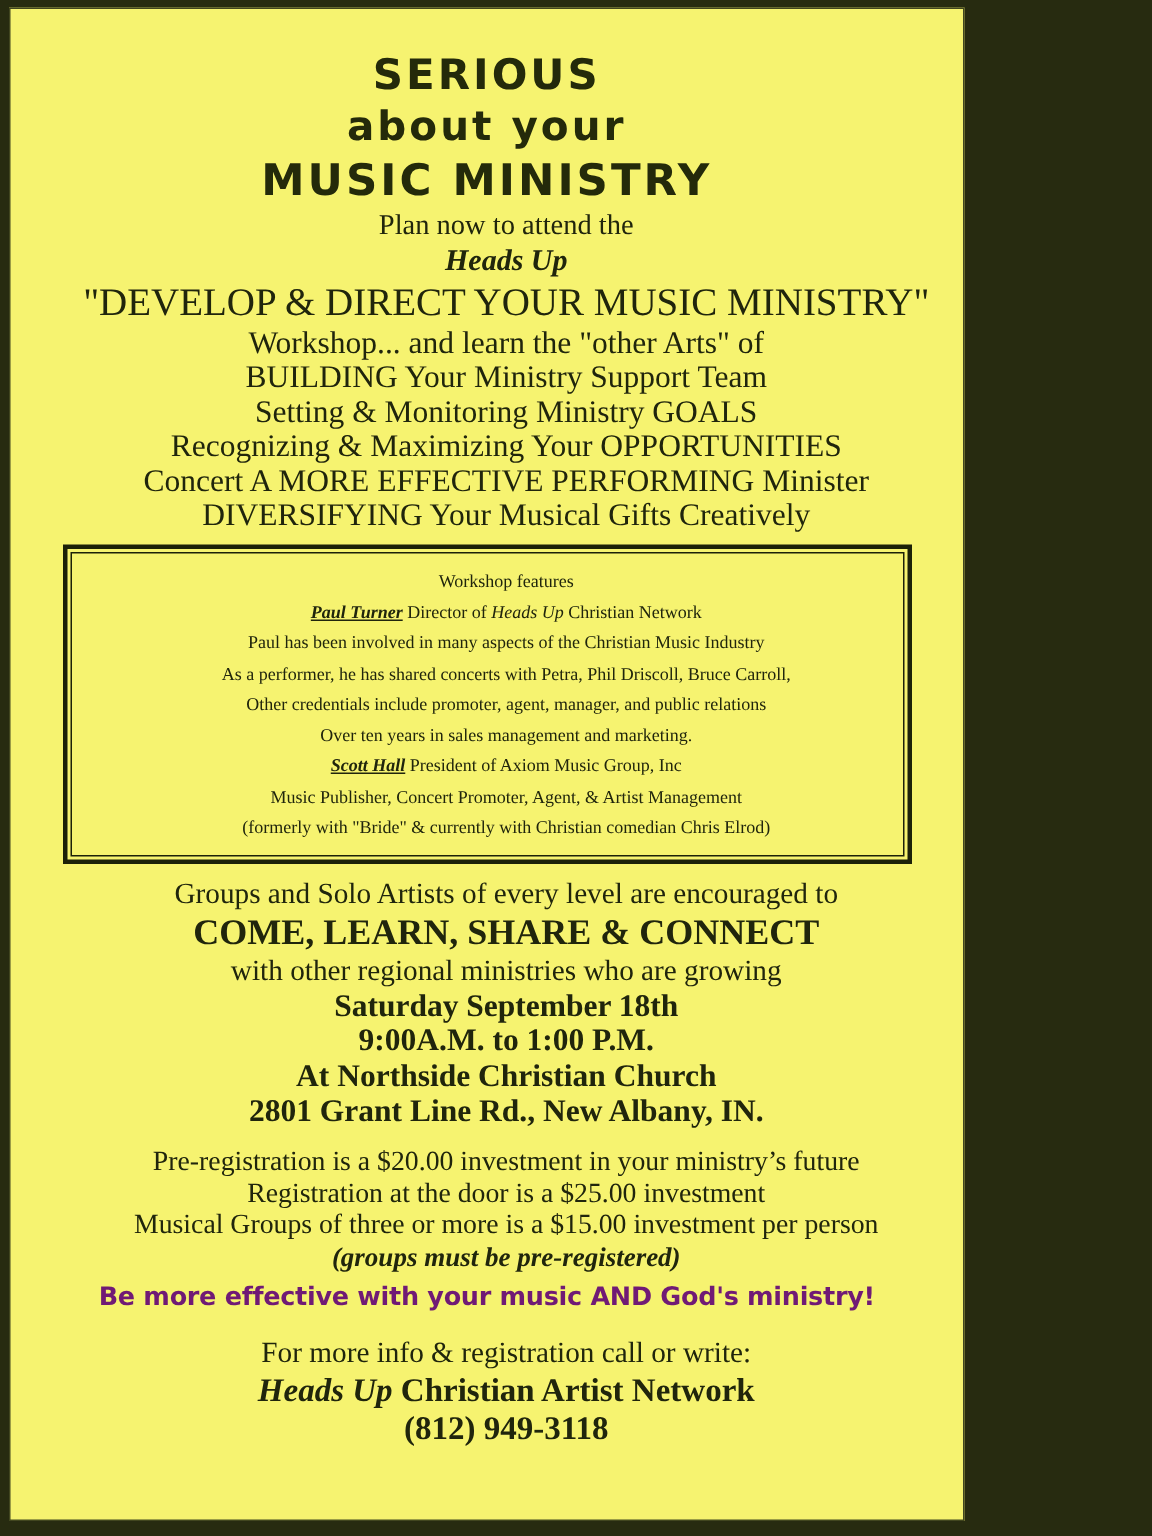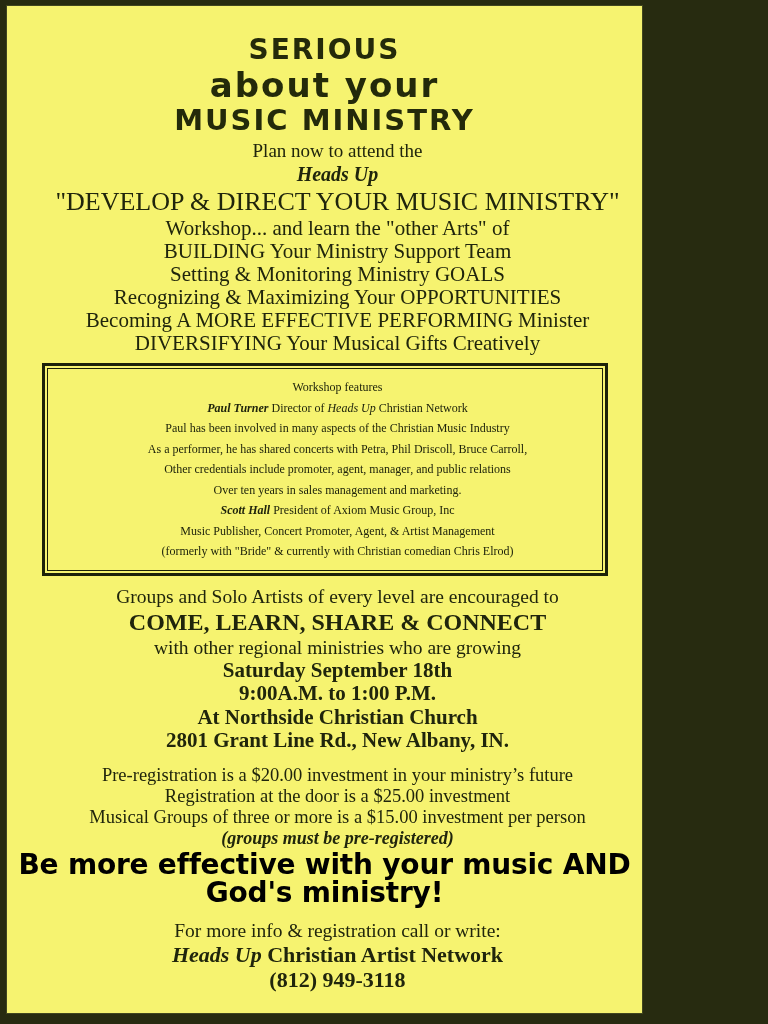--- a/index.html
+++ b/index.html
@@ -23,21 +23,21 @@
     color:#20250c;
     padding-top:26px;
   }
   
   .bubble{
     font-family:"DejaVu Sans",sans-serif;
     font-weight:800;
     color:#242a0a;
   }
   .h1{font-size:28px;line-height:36px;letter-spacing:2px;}
-  .h2{font-size:34px;line-height:34px;letter-spacing:2px;}
+  .h2{font-size:27px;line-height:34px;letter-spacing:2px;}
   .h3{font-size:29px;line-height:37px;letter-spacing:2px;}
 
   .serif{font-family:"Liberation Serif",serif;color:#20250c;padding-left:26px;}
   .pre{white-space:pre-wrap;}
   .plan{font-size:19px;line-height:23px;}
   .org{font-size:20px;line-height:25px;font-weight:bold;font-style:italic;}
   .develop{font-size:26px;line-height:30px;}
   .program-line{font-size:21px;line-height:23px;}
 
   .features-box{
@@ -46,38 +46,38 @@
     border:3px solid #1c2108;
     padding:2px;
     box-sizing:border-box;
     background:transparent;
   }
   .features-inner{
     border:1px solid #1c2108;
     padding:8px 4px 8px 4px;
   }
   .fline{font-size:12px;line-height:20.5px;}
-  .bi{font-weight:bold;font-style:italic;}
+  .bi{font-weight:bold;font-style:italic;text-decoration:underline;}
   .i{font-style:italic;}
 
   .invite{font-size:19.5px;line-height:22px;margin-top:10px;}
   .come{font-size:24px;line-height:28px;font-weight:bold;}
   .with{font-size:19.5px;line-height:23px;}
   .evbold{font-size:21px;line-height:23.5px;font-weight:bold;}
 
   .pricing{margin-top:12px;}
   .price{font-size:18.5px;line-height:21px;}
   .note{font-size:18px;line-height:21px;font-weight:bold;font-style:italic;}
 
   .slogan{
     font-family:"DejaVu Sans",sans-serif;
     font-weight:800;
-    font-size:28px;line-height:28px;
+    font-size:17px;line-height:28px;
     letter-spacing:-0.2px;
-    color:#000000;
+    color:#701a75;
     margin-top:2px;
   }
   .info{font-size:19.5px;line-height:22px;margin-top:13px;}
   .orgline{font-size:22px;line-height:25px;font-weight:bold;}
   .phone{font-size:22px;line-height:25px;font-weight:bold;}
 </style>
 </head>
 <body>
 
 <div class="frame">
@@ -91,21 +91,21 @@
 
     <div class="serif plan">Plan now to attend the</div>
     <div class="serif org">Heads Up</div>
     <div class="serif develop">"DEVELOP &amp; DIRECT YOUR MUSIC MINISTRY"</div>
 
     <div>
       <div class="serif program-line pre">Workshop... and learn the "other Arts" of</div>
       <div class="serif program-line pre">BUILDING Your Ministry Support Team</div>
       <div class="serif program-line pre">Setting &amp; Monitoring Ministry GOALS</div>
       <div class="serif program-line pre">Recognizing &amp; Maximizing Your OPPORTUNITIES</div>
-      <div class="serif program-line pre">Becoming A MORE EFFECTIVE PERFORMING Minister</div>
+      <div class="serif program-line pre">Concert A MORE EFFECTIVE PERFORMING Minister</div>
       <div class="serif program-line pre">DIVERSIFYING Your Musical Gifts Creatively</div>
     </div>
 
     <div class="features-box">
       <div class="features-inner">
         <div class="serif fline">Workshop features</div>
         <div class="serif fline"><span class="bi">Paul Turner</span><span> Director of </span><span class="i">Heads Up</span><span> Christian Network</span></div>
         <div class="serif fline">Paul has been involved in many aspects of the Christian Music Industry</div>
         <div class="serif fline">As a performer, he has shared concerts with Petra, Phil Driscoll, Bruce Carroll,</div>
         <div class="serif fline">Other credentials include promoter, agent, manager, and public relations</div>

